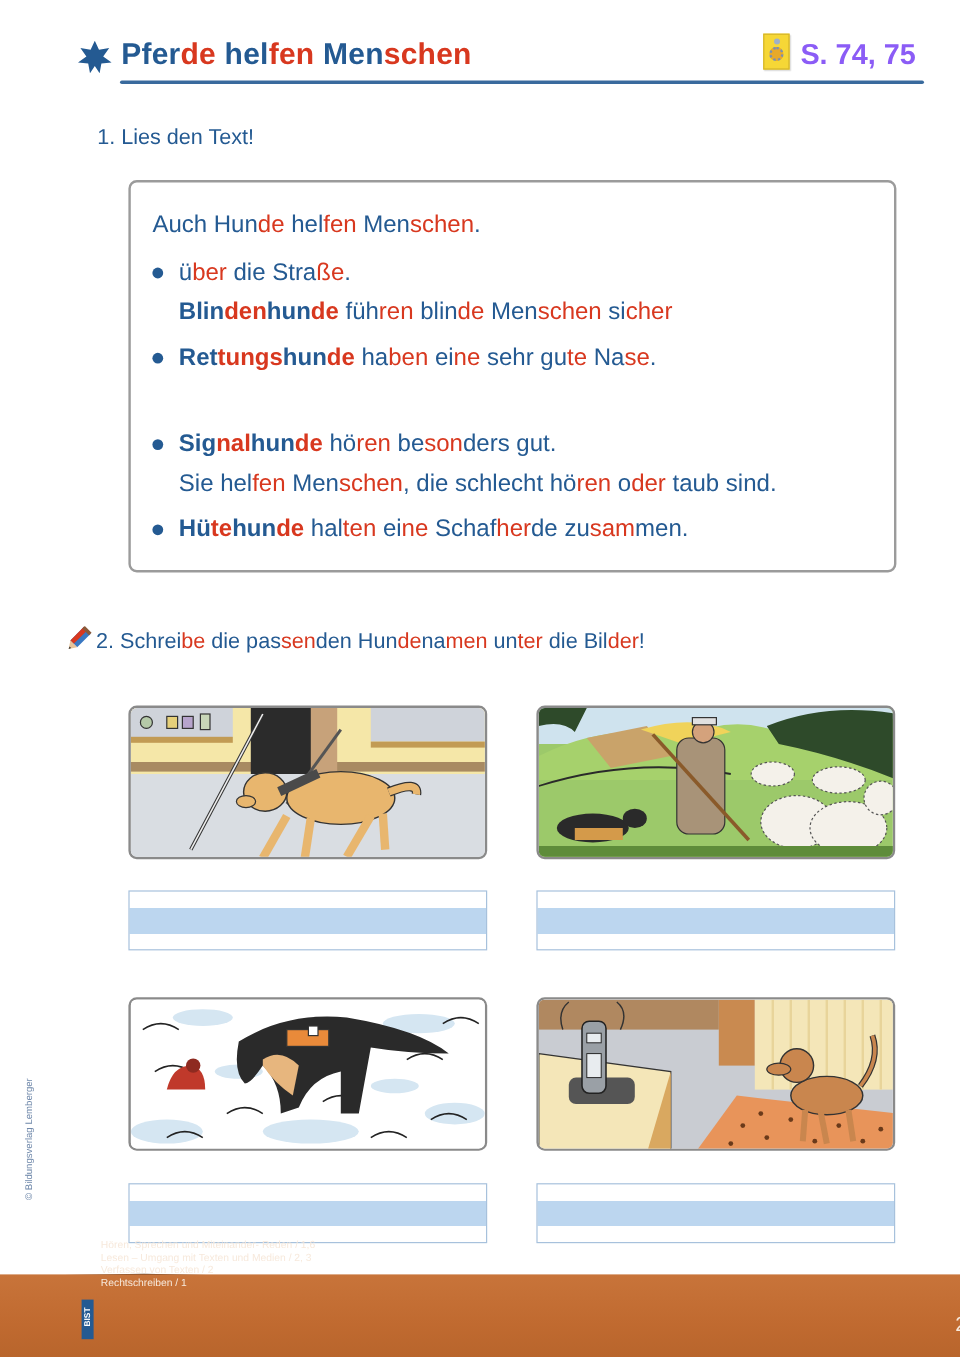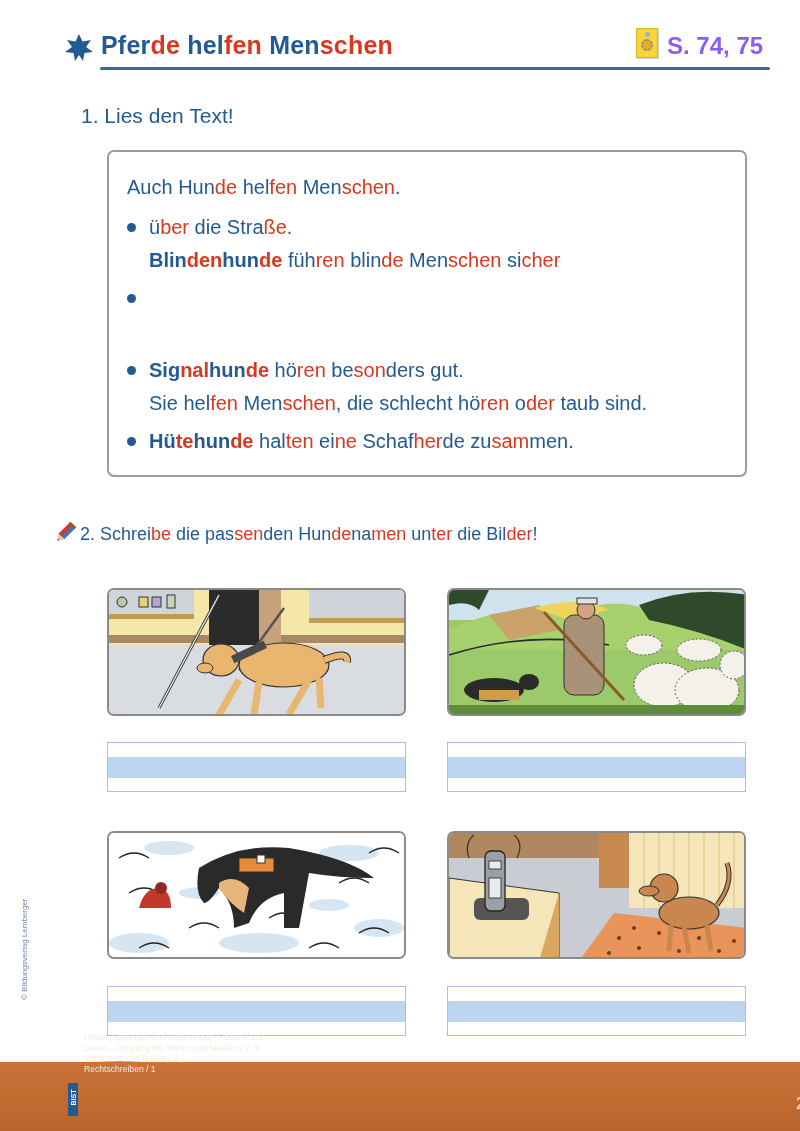--- a/index.html
+++ b/index.html
@@ -13,21 +13,21 @@
     .header { position: absolute; left: 0; top: 0; width: 660px; height: 80px; margin-left: 20px; }
     .star-icon { position: absolute; left: 44px; top: 33px; width: 30px; height: 30px; }
     .title { position: absolute; left: 81px; top: 31px; font-size: 25px; font-weight: bold; letter-spacing: 0.2px; white-space: nowrap; }
     .title-rule { position: absolute; left: 80px; top: 67px; width: 670px; height: 3px; background: #245a92; border-radius: 2px; opacity: 0.9; }
     .book-icon { position: absolute; left: 616px; top: 28px; width: 22px; height: 30px; background: #f6d736; border: 1px solid #d4b52a; box-shadow: 1px 1px 1px rgba(0,0,0,0.15); }
     .book-icon .sun { position: absolute; left: 4px; top: 10px; width: 12px; height: 12px; border-radius: 50%; background: #e8a92a; border: 2px dotted #7b8fb2; }
     .book-icon .dot { position: absolute; left: 8px; top: 3px; width: 5px; height: 5px; border-radius: 50%; background: #9fb0c8; }
     .pages { position: absolute; left: 647px; top: 32px; font-size: 24px; font-weight: bold; color: #8b5cf6; white-space: nowrap; }
 
     
-    .task1 { position: absolute; left: 81px; top: 104px; font-size: 21px; color: #245a92; white-space: nowrap; }
+    .task1 { position: absolute; left: 81px; top: 104px; font-size: 18px; color: #245a92; white-space: nowrap; }
     .textbox { position: absolute; left: 107px; top: 150px; width: 640px; height: 327px; border: 2px solid #9b9b9b; border-radius: 7px; background: #fff; }
     .textbox .intro { position: absolute; left: 18px; top: 24px; font-size: 20px; white-space: nowrap; }
     .bullet-item { position: absolute; left: 18px; font-size: 20px; line-height: 33px; }
     .bullet-item .dot { position: absolute; left: 0; top: 12px; width: 9px; height: 9px; border-radius: 50%; background: #245a92; }
     .bullet-item .lines { position: absolute; left: 22px; top: 0; white-space: nowrap; }
     .bullet-item .line { display: block; height: 33px; }
     .bullet-item .kw { font-weight: bold; }
 
     
     .task2 { position: absolute; left: 53px; top: 521px; font-size: 18px; white-space: nowrap; }
@@ -72,20 +72,21 @@
   <div class="bullet-item" style="top:59px;">
     <span class="dot"></span>
     <div class="lines">
         <span class="line"><span class="b">ü</span><span class="r">ber</span><span class="b"> die Stra</span><span class="r">ße</span><span class="b">.</span></span>
         <span class="line"><span class="b kw">Blin</span><span class="r kw">den</span><span class="b kw">hun</span><span class="r kw">de</span><span class="b"> füh</span><span class="r">ren</span><span class="b"> blin</span><span class="r">de</span><span class="b"> Men</span><span class="r">schen</span><span class="b"> si</span><span class="r">cher</span></span>
       </div>
   </div>
   <div class="bullet-item" style="top:130px;">
     <span class="dot"></span>
     <div class="lines">
+        <span class="line"><span class="b kw">Ret</span><span class="r kw">tungs</span><span class="b kw">hun</span><span class="r kw">de</span><span class="b"> ha</span><span class="r">ben</span><span class="b"> ei</span><span class="r">ne</span><span class="b"> sehr gu</span><span class="r">te</span><span class="b"> Na</span><span class="r">se</span><span class="b">.</span></span>
       </div>
   </div>
   <div class="bullet-item" style="top:202px;">
     <span class="dot"></span>
     <div class="lines">
         <span class="line"><span class="b kw">Sig</span><span class="r kw">nal</span><span class="b kw">hun</span><span class="r kw">de</span><span class="b"> hö</span><span class="r">ren</span><span class="b"> be</span><span class="r">son</span><span class="b">ders gut.</span></span>
         <span class="line"><span class="b">Sie hel</span><span class="r">fen</span><span class="b"> Men</span><span class="r">schen</span><span class="b">, die schlecht hö</span><span class="r">ren</span><span class="b"> o</span><span class="r">der</span><span class="b"> taub sind.</span></span>
       </div>
   </div>
   <div class="bullet-item" style="top:273px;">

